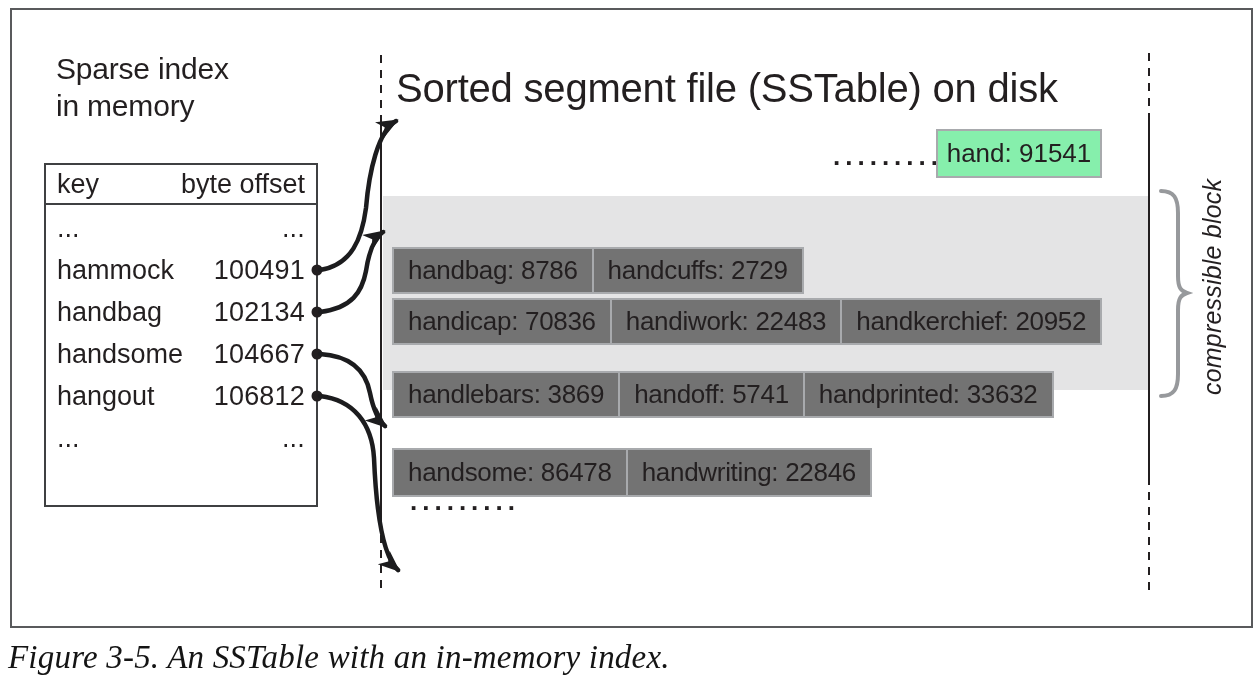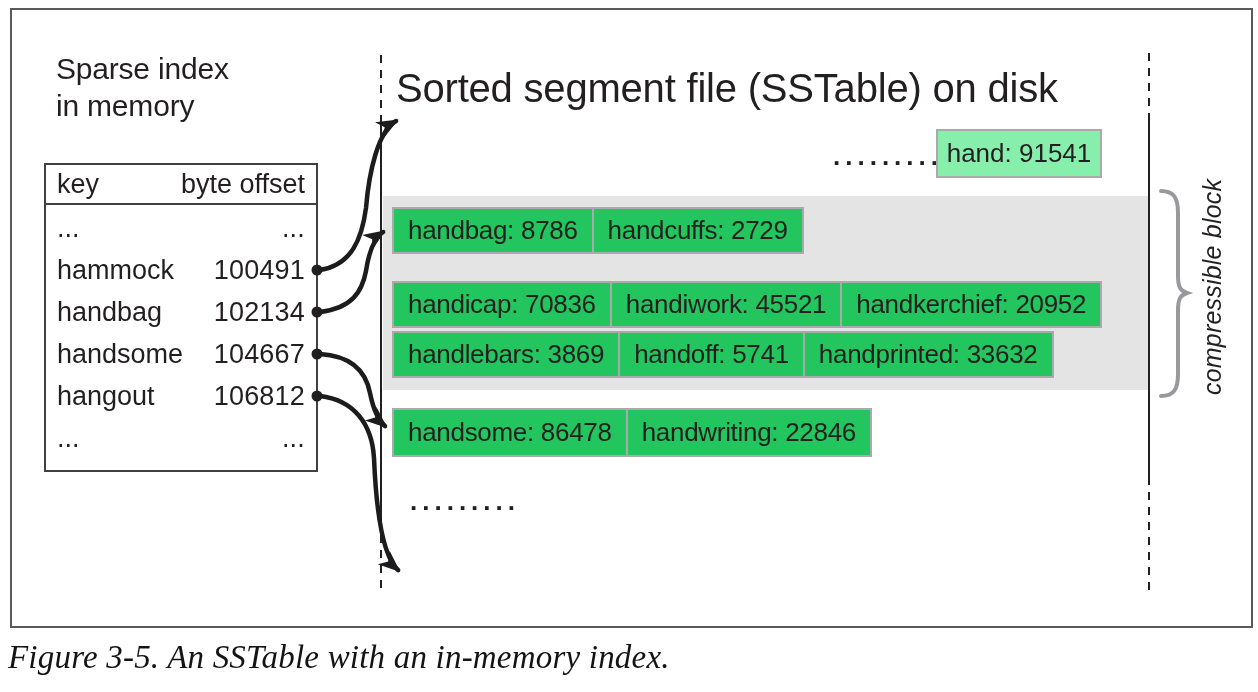--- a/index.html
+++ b/index.html
@@ -20,21 +20,21 @@
   .sparse-title{
     left:56px;top:50px;font-size:30px;line-height:37px;
     letter-spacing:-0.2px;white-space:pre-line;
   }
   .sstable-title{
     left:396px;top:66px;font-size:40px;letter-spacing:-0.2px;white-space:nowrap;
   }
 
   
   .index-table{
-    left:44px;top:163px;width:274px;height:309px;
+    left:44px;top:163px;width:274px;height:344px;
     border:2px solid #3f4042;background:#fff;box-sizing:border-box;
   }
   .index-header{
     display:flex;justify-content:space-between;align-items:center;
     height:40px;padding:0 11px;border-bottom:2px solid #3f4042;
     box-sizing:border-box;font-size:27px;
   }
   .index-rows{padding-top:2px;}
   .index-row{
     display:flex;justify-content:space-between;align-items:center;
@@ -53,27 +53,27 @@
     left:936px;top:129px;width:166px;height:49px;box-sizing:border-box;
     border:2px solid #a8aaad;background:#86efac;
     display:flex;align-items:center;justify-content:center;
     font-size:26px;white-space:nowrap;
   }
   .gray-block{
     left:383px;top:196px;width:767px;height:194px;background:#e4e4e5;
   }
   .seg-row{display:flex;}
   .seg-row-1{left:392px;top:207px;}
-  .seg-row-2{left:392px;top:281px;}
+  .seg-row-2{left:392px;top:258px;}
   .seg-row-3{left:392px;top:331px;}
   .seg-row-4{left:392px;top:408px;}
   .seg-box{
-    height:47px;box-sizing:border-box;border:2px solid #a8aaad;background:#22c55e;
+    height:47px;box-sizing:border-box;border:2px solid #a8aaad;background:#737373;
     display:flex;align-items:center;padding:0 14px;
-    font-size:26px;letter-spacing:-0.3px;white-space:nowrap;
+    font-size:26px;letter-spacing:-0.3px;white-space:nowrap;margin-top:40px;
   }
   .seg-box + .seg-box{margin-left:-2px;}
   .seg-row-4 .seg-box{height:49px;}
   .bottom-ellipsis{
     left:410px;top:486px;font-size:26px;font-weight:700;letter-spacing:5px;white-space:nowrap;
   }
 
   
   .brace-label{
     left:1190px;top:178px;width:44px;height:218px;
@@ -136,21 +136,21 @@
 <div class="abs hand-box">hand: 91541</div>
 
 <div class="abs gray-block"></div>
 
 <div class="abs seg-row seg-row-1">
   <div class="seg-box">handbag: 8786</div>
   <div class="seg-box">handcuffs: 2729</div>
 </div>
 <div class="abs seg-row seg-row-2">
   <div class="seg-box">handicap: 70836</div>
-  <div class="seg-box">handiwork: 45521</div>
+  <div class="seg-box">handiwork: 22483</div>
   <div class="seg-box">handkerchief: 20952</div>
 </div>
 <div class="abs seg-row seg-row-3">
   <div class="seg-box">handlebars: 3869</div>
   <div class="seg-box">handoff: 5741</div>
   <div class="seg-box">handprinted: 33632</div>
 </div>
 <div class="abs seg-row seg-row-4">
   <div class="seg-box">handsome: 86478</div>
   <div class="seg-box">handwriting: 22846</div>

